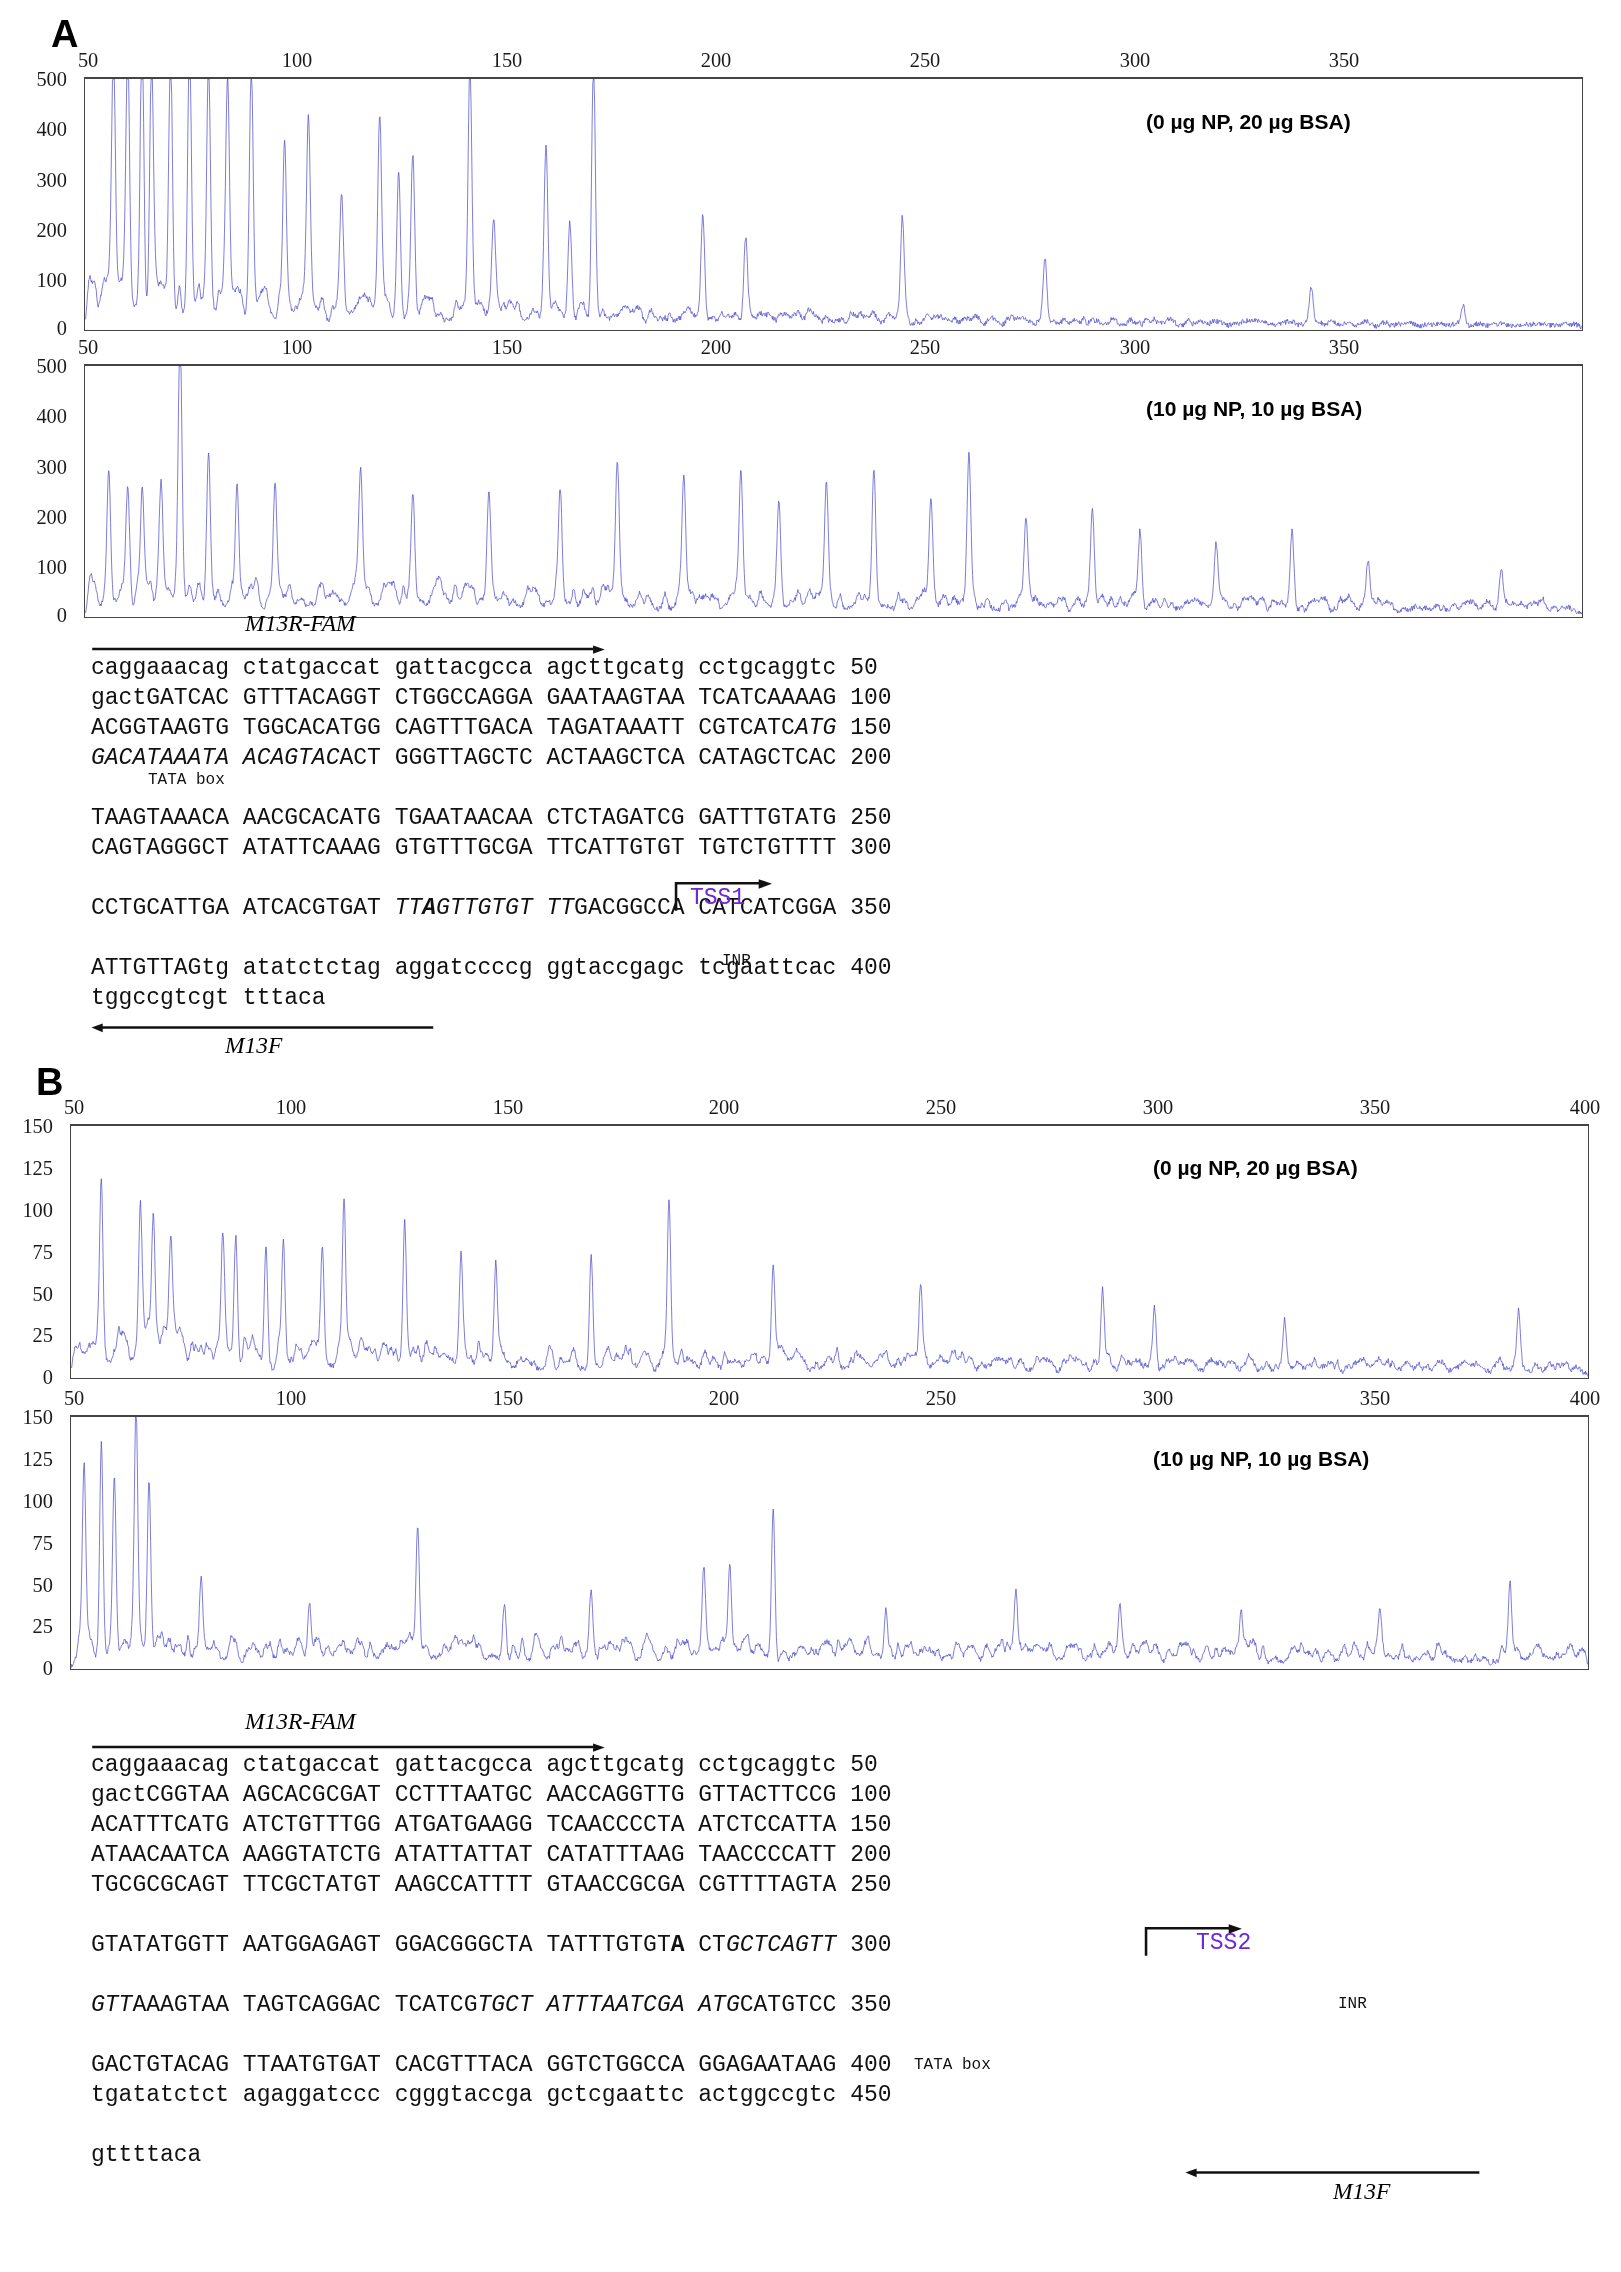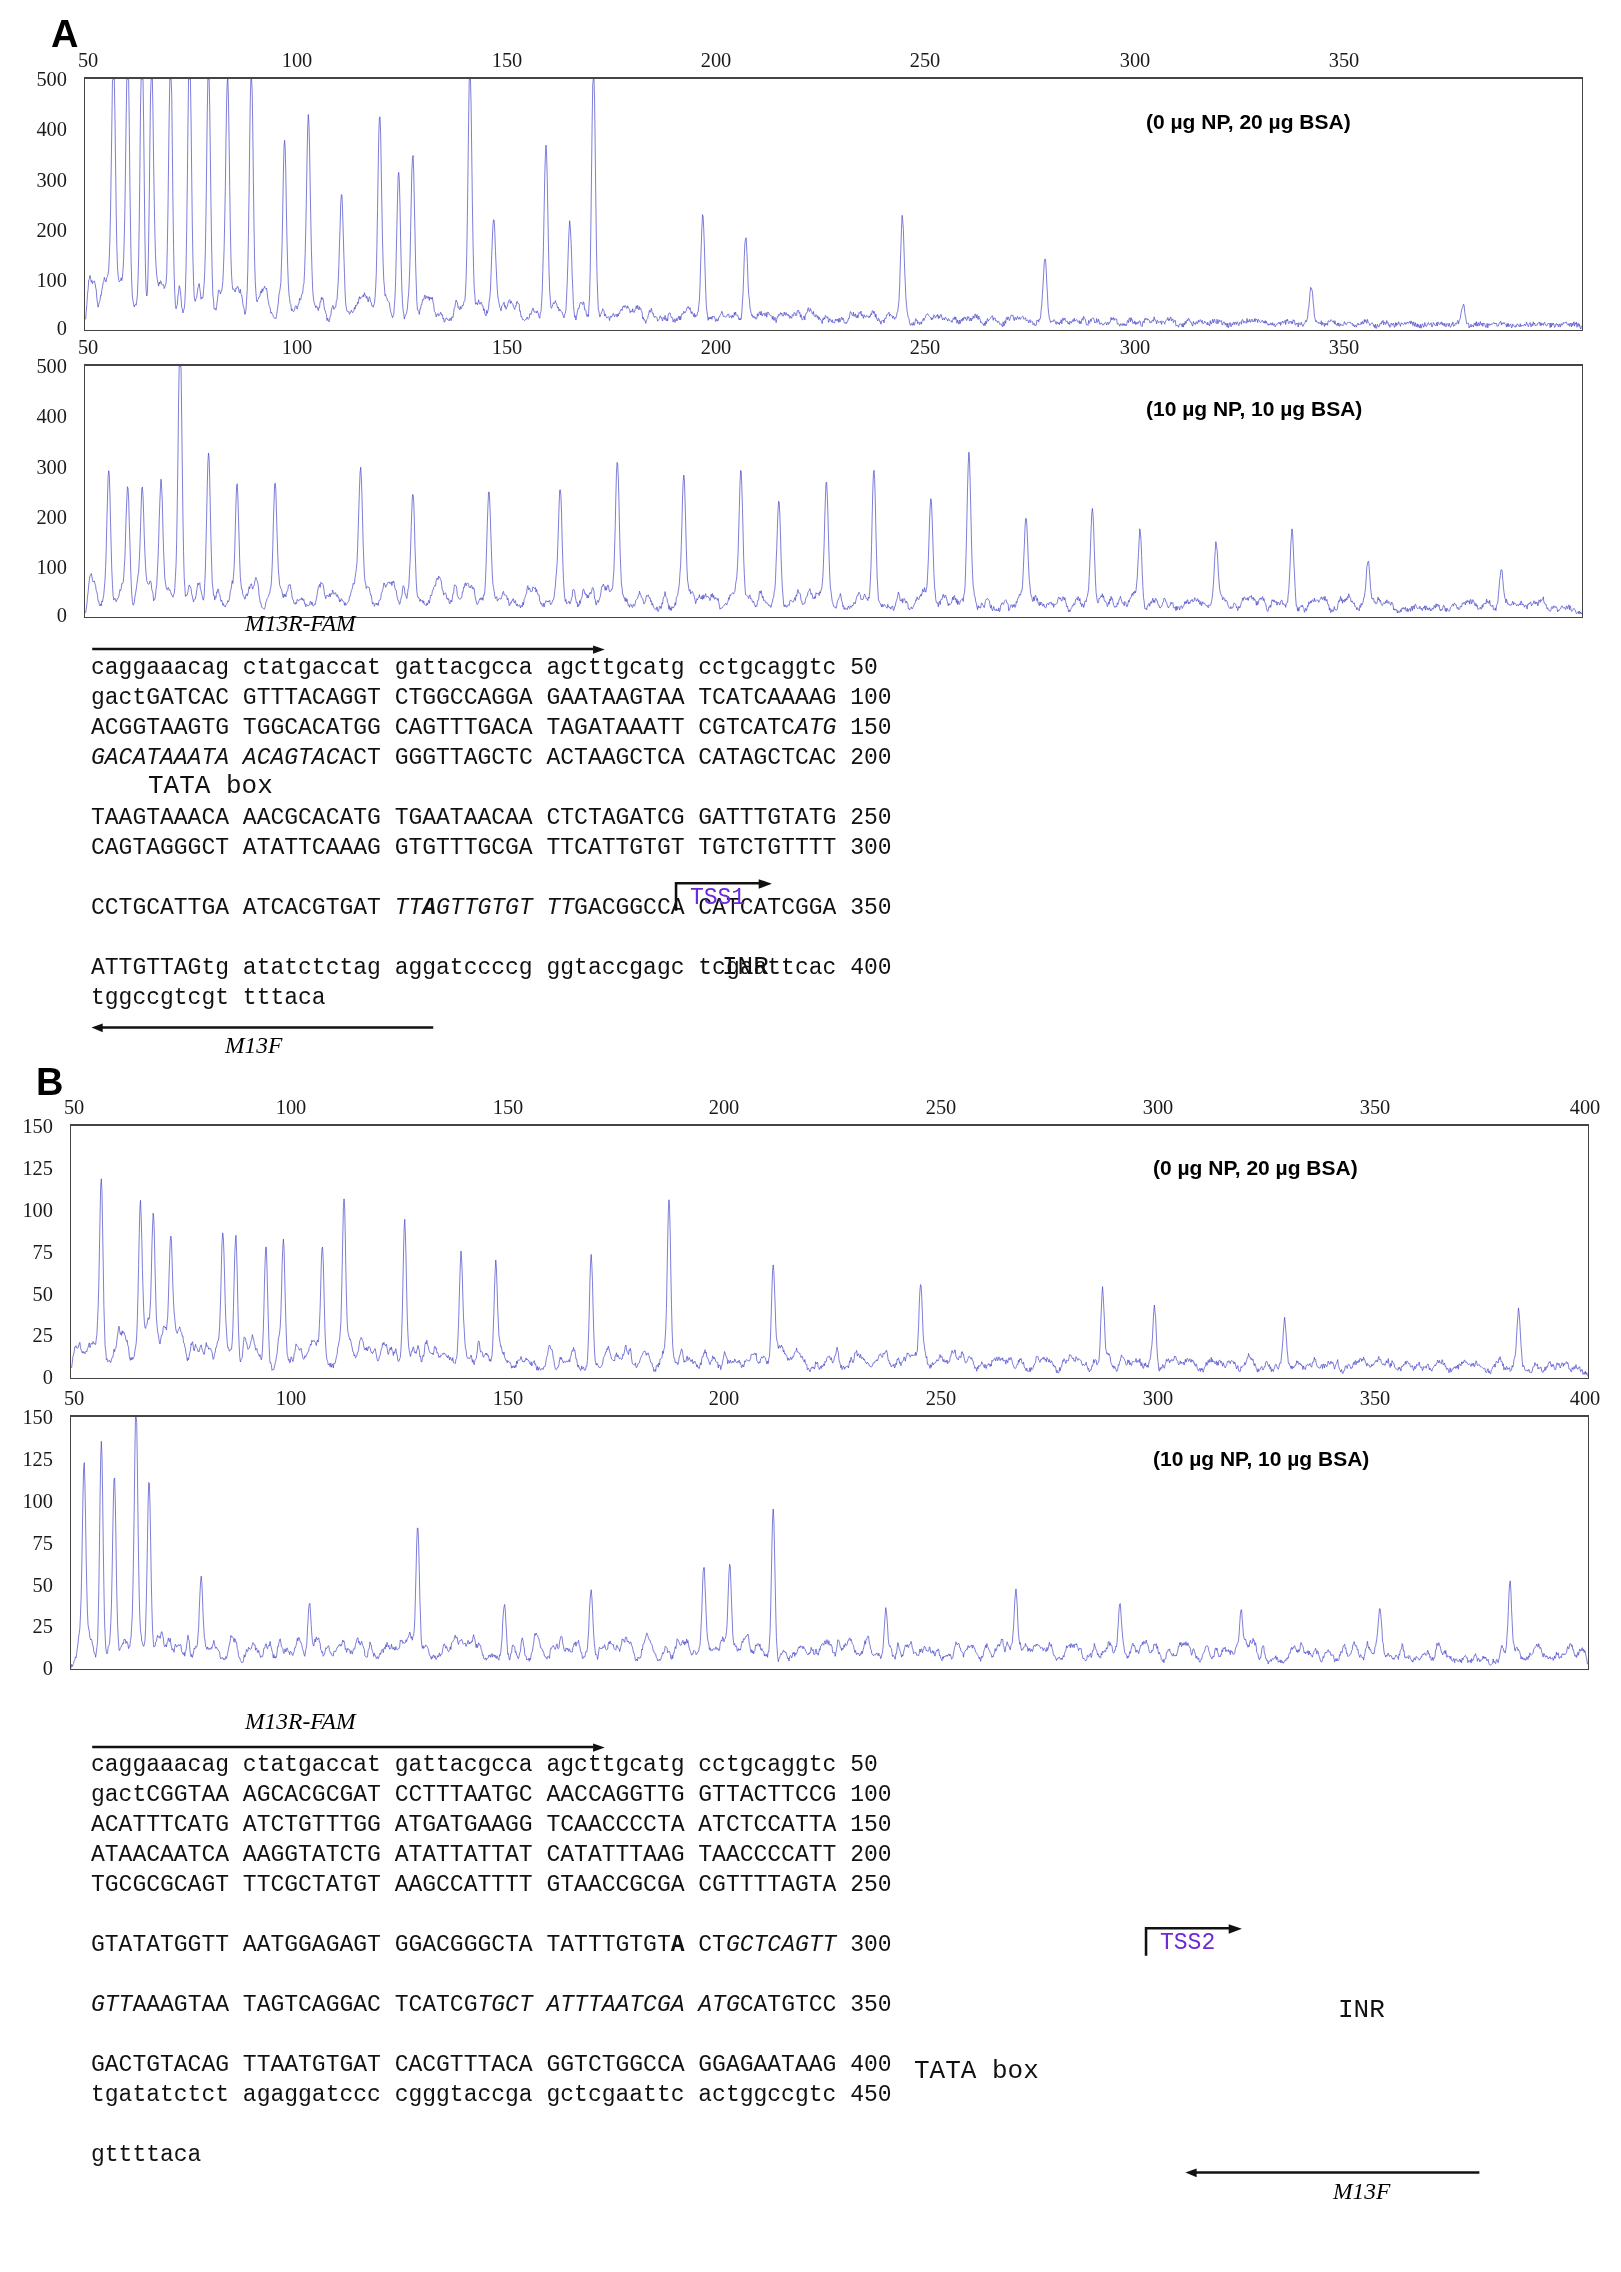--- a/index.html
+++ b/index.html
@@ -50,21 +50,21 @@
   .primer-name{
     font-family:"Liberation Serif",serif;font-style:italic;font-size:23.5px;
     position:absolute;white-space:pre;
   }
   .tss-text{
     position:absolute;font-family:"Liberation Mono","DejaVu Sans Mono",monospace;
     font-size:23px;line-height:1;white-space:pre;color:#6d28d9;
   }
   .boxlabel{
     font-family:"Liberation Mono","DejaVu Sans Mono",monospace;
-    font-size:26px;white-space:pre;color:#111;
+    font-size:16px;white-space:pre;color:#111;
   }
 </style>
 </head>
 <body>
 
 <div class="page">
 
   <div class="panel-letter" style="left:51px;top:15.3px;">A</div>
 
   <div class="trace-block" style="left:84px;top:50px;width:1499px;height:283px;">
@@ -208,21 +208,21 @@
     <line x1="0" y1="8" x2="985" y2="8" stroke="#111" stroke-width="5"></line>
     <polygon points="985,1 1008,9 985,17" fill="#111"></polygon>
   </svg>
 
   <div class="seqblock" id="seqB" style="left:91px;top:1750px;"><div class="seqline"><span>caggaaacag ctatgaccat gattacgcca agcttgcatg cctgcaggtc</span><span> </span><span>50</span></div><div class="seqline"><span>gactCGGTAA AGCACGCGAT CCTTTAATGC AACCAGGTTG GTTACTTCCG</span><span> </span><span>100</span></div><div class="seqline"><span>ACATTTCATG ATCTGTTTGG ATGATGAAGG TCAACCCCTA ATCTCCATTA</span><span> </span><span>150</span></div><div class="seqline"><span>ATAACAATCA AAGGTATCTG ATATTATTAT CATATTTAAG TAACCCCATT</span><span> </span><span>200</span></div><div class="seqline"><span>TGCGCGCAGT TTCGCTATGT AAGCCATTTT GTAACCGCGA CGTTTTAGTA</span><span> </span><span>250</span></div><div class="seqline">&nbsp;</div><div class="seqline"><span>GTATATGGTT AATGGAGAGT GGACGGGCTA TATTTGTGT</span><span class="bld">A</span><span> CT</span><span class="it ul">GCTCAGTT</span><span> </span><span>300</span></div><div class="seqline">&nbsp;</div><div class="seqline"><span class="it ul">GTT</span><span>AAAGTAA TAGTCAGGAC TCATCG</span><span class="it ul">TGCT ATTTAATCGA ATG</span><span>CATGTCC</span><span> </span><span>350</span></div><div class="seqline">&nbsp;</div><div class="seqline"><span>GACTGTACAG TTAATGTGAT CACGTTTACA GGTCTGGCCA GGAGAATAAG</span><span> </span><span>400</span></div><div class="seqline"><span>tgatatctct agaggatccc cgggtaccga gctcgaattc actggccgtc</span><span> </span><span>450</span></div><div class="seqline">&nbsp;</div><div class="seqline"><span>gttttaca</span></div></div>
 
   <svg style="position:absolute;left:1144px;top:1924px;" width="102" height="34" viewBox="0 0 200 66">
     <path d="M4,62 L4,8 L168,8" stroke="#111" stroke-width="5" fill="none"></path>
     <polygon points="166,0 192,9 166,19" fill="#111"></polygon>
   </svg>
-  <div class="tss-text" style="left:1160px;top:1932px;">TSS2</div>
+  <div class="tss-text" style="left:1196px;top:1932px;">TSS2</div>
 
   <div class="boxlabel" style="position:absolute;left:1338px;top:1995px;">INR</div>
 
   <div class="boxlabel" style="position:absolute;left:914px;top:2056px;">TATA box</div>
 
   <svg style="position:absolute;left:1185px;top:2168px;" width="306" height="11.2" viewBox="0 0 600 22">
     <line x1="20" y1="9" x2="578" y2="9" stroke="#111" stroke-width="5"></line>
     <polygon points="22,1 0,9 22,18" fill="#111"></polygon>
   </svg>
   <span class="primer-name" style="left:1333px;top:2178px;">M13F</span>

